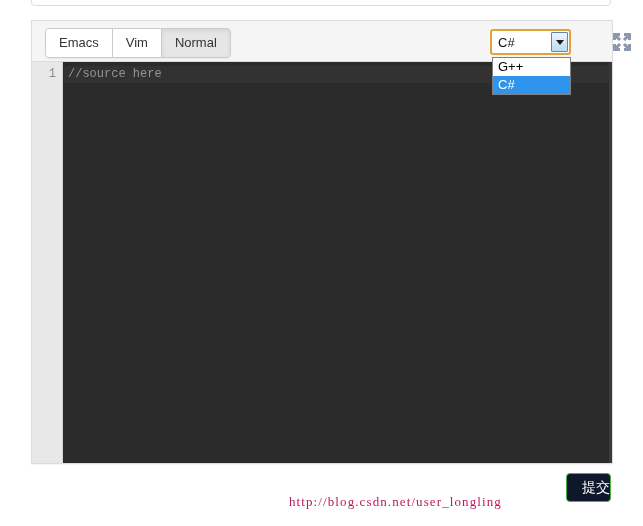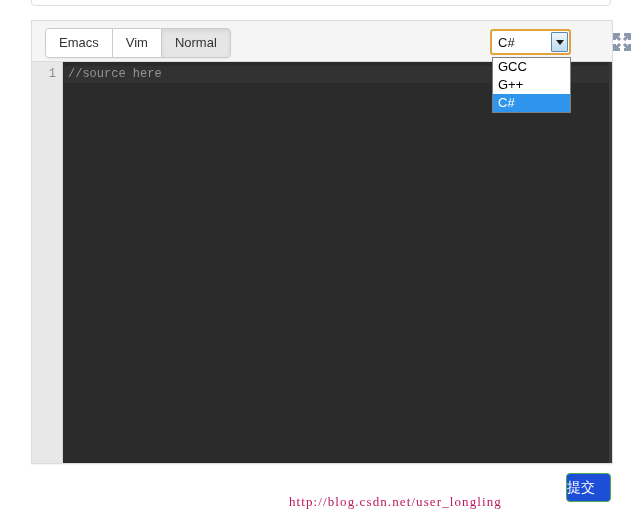--- a/index.html
+++ b/index.html
@@ -230,28 +230,28 @@
     background: #3a3a3a;
   }
 
   
   #submit-button {
     position: absolute;
     left: 566px;
     top: 473px;
     width: 45px;
     height: 29px;
-    background: #1d4ed8;
+    background: #0f172a;
     border: 1px solid #4cae4c;
     border-radius: 4px;
     color: #ffffff;
     font-family: "Liberation Sans", sans-serif;
     font-size: 14px;
     line-height: 27px;
-    text-align: left;
+    text-align: right;
     box-sizing: border-box;
     cursor: pointer;
     user-select: none;
   }
 
   
   #watermark {
     position: absolute;
     left: 289px;
     top: 494px;
@@ -279,21 +279,20 @@
     </div>
 
     <div id="lang-select-wrap">
       <div id="lang-select-box">
         <span id="lang-select-value">C#</span>
         <span id="lang-select-arrow">
           <span class="caret"></span>
         </span>
       </div>
       <div id="lang-options">
-        <div class="opt">GCC</div>
         <div class="opt">G++</div>
         <div class="opt selected">C#</div>
       </div>
     </div>
 
     <div id="fullscreen-icon">
       <svg width="20" height="20" viewBox="0 0 20 20" aria-hidden="true">
         <g fill="#8d98ae">
           <path d="M1 1 H8 V4 H6.2 L9.1 6.9 L6.9 9.1 L4 6.2 V8 H1 Z"></path>
           <path d="M19 1 H12 V4 H13.8 L10.9 6.9 L13.1 9.1 L16 6.2 V8 H19 Z"></path>

